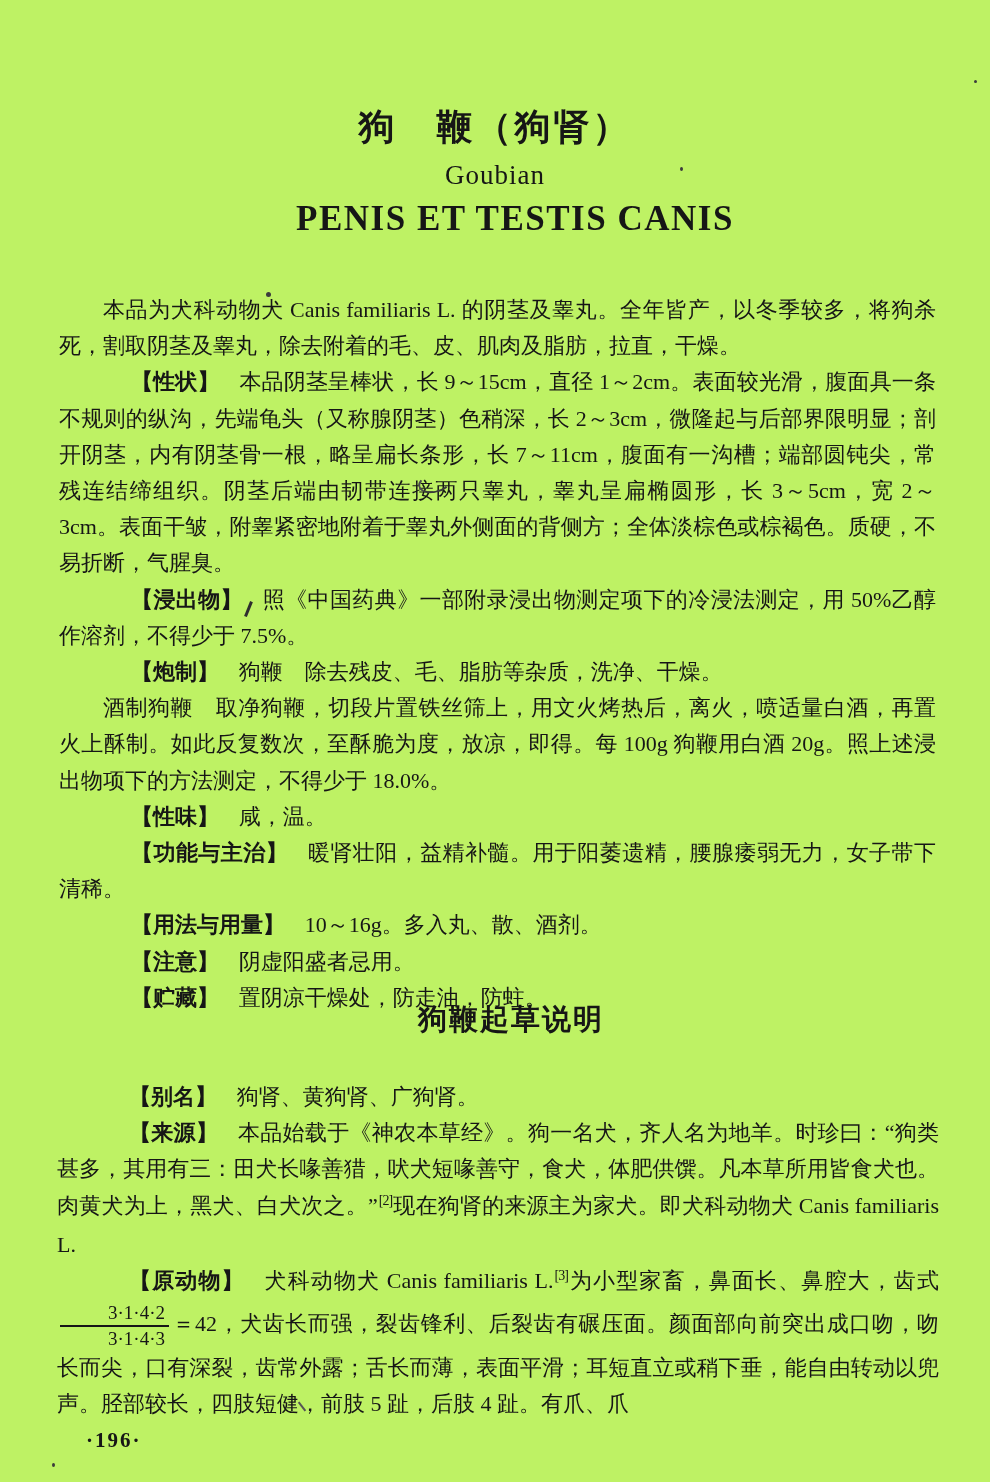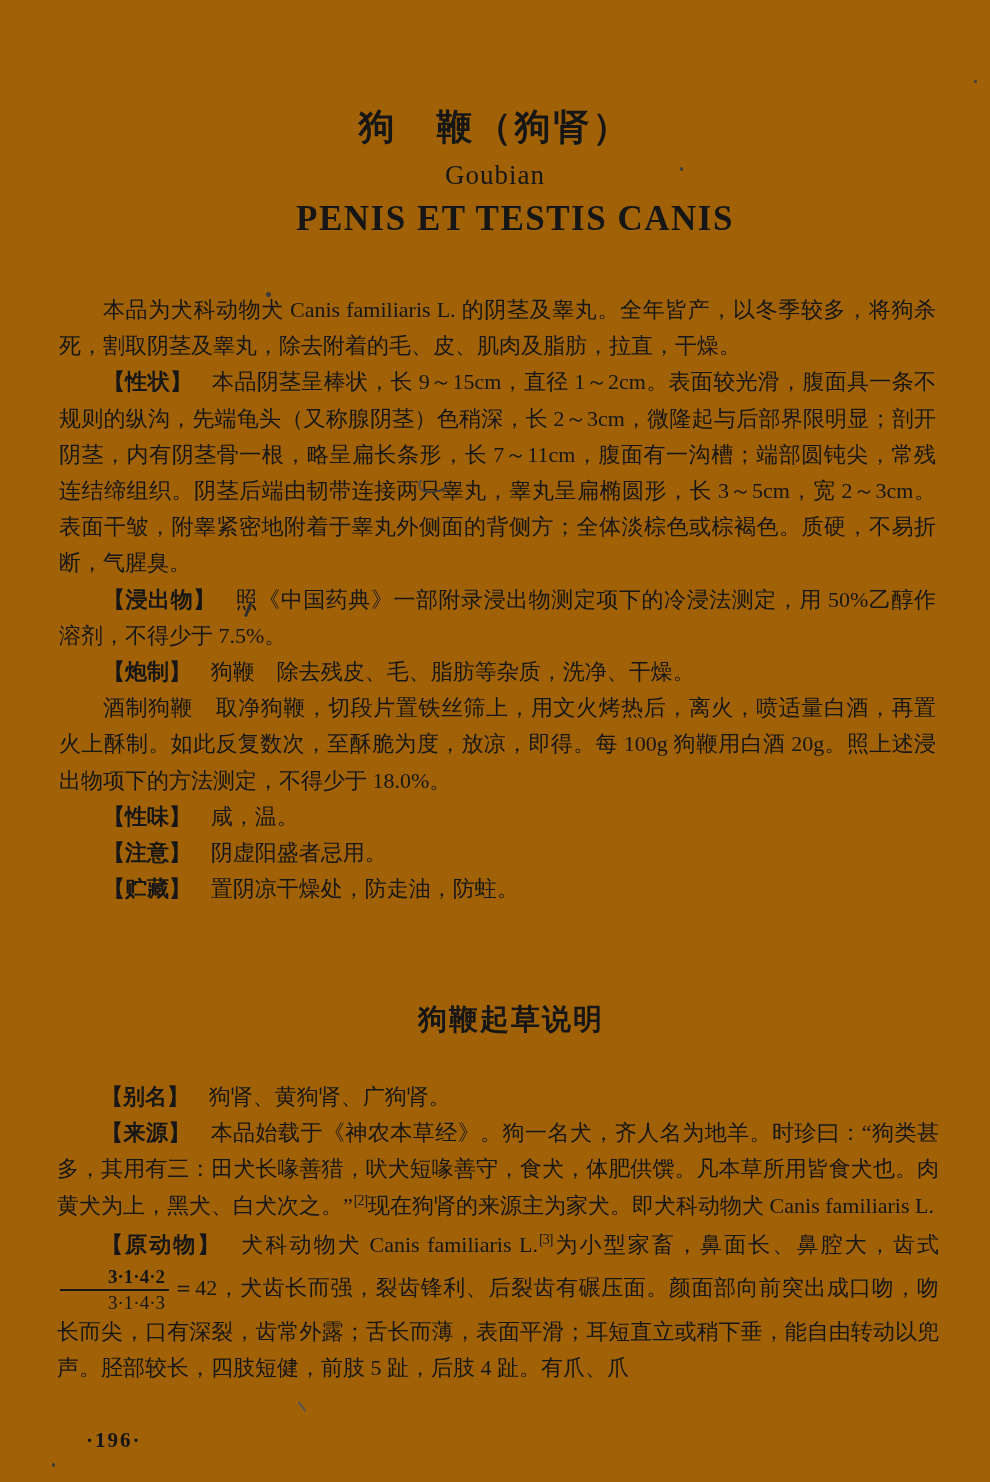--- a/index.html
+++ b/index.html
@@ -1,20 +1,20 @@
 <!DOCTYPE html>
 <html><head>
 <meta charset="utf-8">
 <style>
   html,body{margin:0;padding:0;background:#e8e8e8;}
   .sheet{
     position:relative;
     width:990px;height:1482px;
     margin:0 auto;
-    background:#a16207;
+    background:#bef264;
     color:#161616;
     font-family:"Liberation Serif", serif;
     overflow:hidden;
   }
   
   .title-cn{
     position:absolute;top:103px;left:0;width:100%;
     text-align:center;font-size:36px;font-weight:700;letter-spacing:3px;
   }
   .title-pinyin{
@@ -36,34 +36,35 @@
   }
   .expl-block{
     position:absolute;top:1079px;left:57px;width:882px;
     font-size:22px;line-height:36.2px;text-align:justify;
   }
   .para{margin:0;text-indent:2em;}
   .lab{
     font-family:"Liberation Sans", sans-serif;
     font-weight:700;
     margin-right:0.9em;
+    margin-left:28px;
   }
   .supref{
     font-size:14px;
     position:relative;top:-8px;
     letter-spacing:-1px;
     margin:0 1px;
   }
   
   .frac{
     display:inline-block;vertical-align:middle;
     text-align:center;font-size:19px;line-height:1.15;
     margin:0 3px;
   }
-  .frac .num{display:block;border-bottom:2px solid #161616;padding:0 4px 1px;font-weight:bold;}
+  .frac .num{display:block;border-bottom:2px solid #161616;padding:0 4px 1px;}
   .frac .den{display:block;padding:1px 4px 0;}
   
   .page-num{
     position:absolute;top:1428px;left:86px;
     font-size:21px;letter-spacing:2px;font-weight:700;
   }
   
   .speck{position:absolute;background:#3c3c3c;border-radius:50%;}
   .pen-arc{
     position:absolute;left:418px;top:474px;width:28px;height:15px;
@@ -95,21 +96,23 @@
     <p class="para"><span class="lab">【性状】</span><span>本品阴茎呈棒状，长 9～15cm，直径 1～2cm。表面较光滑，腹面具一条不规则的纵沟，先端龟头（又称腺阴茎）色稍深，长 2～3cm，微隆起与后部界限明显；剖开阴茎，内有阴茎骨一根，略呈扁长条形，长 7～11cm，腹面有一沟槽；端部圆钝尖，常残连结缔组织。阴茎后端由韧带连接两只睾丸，睾丸呈扁椭圆形，长 3～5cm，宽 2～3cm。表面干皱，附睾紧密地附着于睾丸外侧面的背侧方；全体淡棕色或棕褐色。质硬，不易折断，气腥臭。</span></p>
 
     <p class="para"><span class="lab">【浸出物】</span><span>照《中国药典》一部附录浸出物测定项下的冷浸法测定，用 50%乙醇作溶剂，不得少于 7.5%。</span></p>
 
     <p class="para"><span class="lab">【炮制】</span><span>狗鞭　除去残皮、毛、脂肪等杂质，洗净、干燥。</span></p>
 
     <p class="para"><span>酒制狗鞭　取净狗鞭，切段片置铁丝筛上，用文火烤热后，离火，喷适量白酒，再置火上酥制。如此反复数次，至酥脆为度，放凉，即得。每 100g 狗鞭用白酒 20g。照上述浸出物项下的方法测定，不得少于 18.0%。</span></p>
 
     <p class="para"><span class="lab">【性味】</span><span>咸，温。</span></p>
 
+    <p class="para"><span class="lab">【功能与主治】</span><span>暖肾壮阳，益精补髓。用于阳萎遗精，腰腺痿弱无力，女子带下清稀。</span></p>
 
+    <p class="para"><span class="lab">【用法与用量】</span><span>10～16g。多入丸、散、酒剂。</span></p>
 
     <p class="para"><span class="lab">【注意】</span><span>阴虚阳盛者忌用。</span></p>
 
     <p class="para"><span class="lab">【贮藏】</span><span>置阴凉干燥处，防走油，防蛀。</span></p>
   </div>
 
   <div class="expl-heading">狗鞭起草说明</div>
 
   <div class="expl-block">
 

